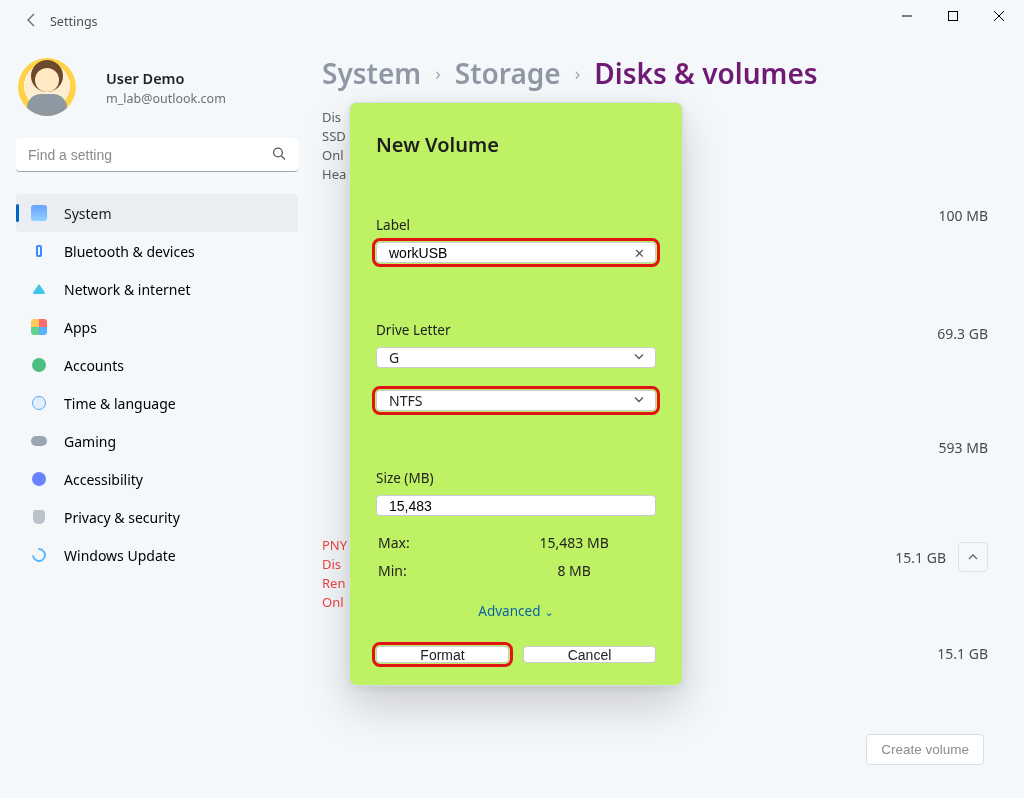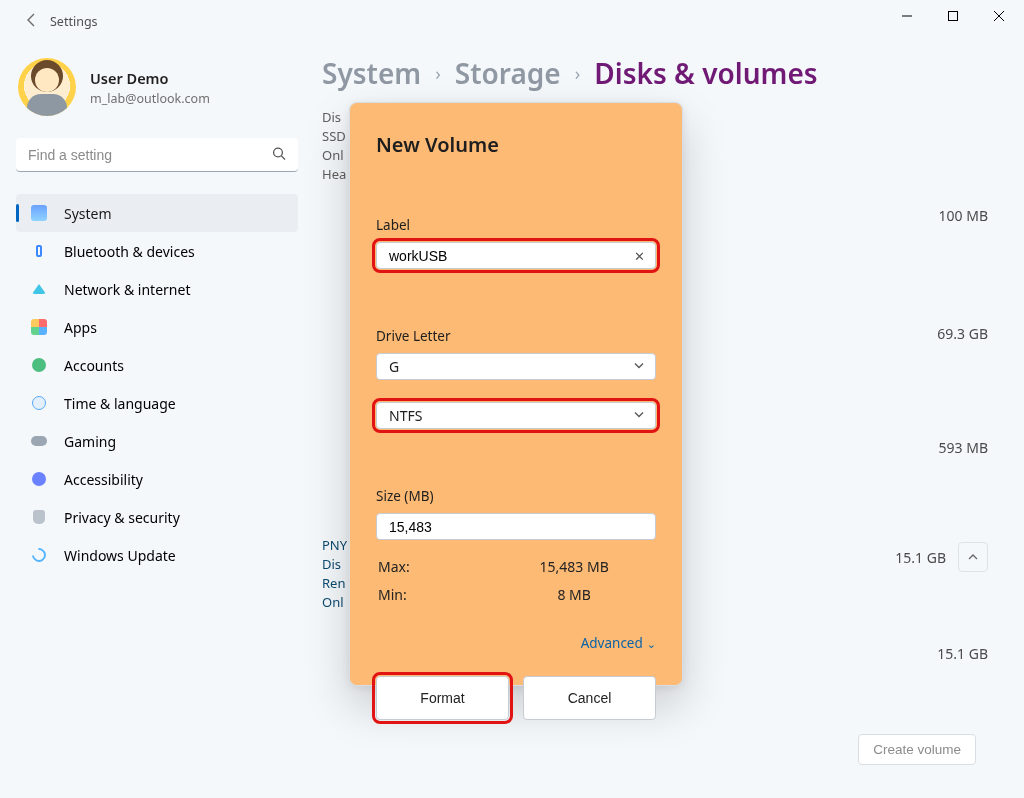--- a/index.html
+++ b/index.html
@@ -30,21 +30,21 @@
   .win-btn { width: 46px; height: 32px; display: flex; align-items: center; justify-content: center; color: #222; cursor: pointer; margin-top: -10px;}
   .win-btn svg { width: 10px; height: 10px; }
   .win-close { width: 46px; }
 
   
   .layout { display: flex; height: calc(100% - 42px); }
   .sidebar { width: 310px; padding: 14px 12px 0 16px; flex-shrink: 0; }
   .main { flex: 1; padding: 14px 36px 0 12px; position: relative; }
 
   
-  .user-block { display: flex; align-items: center; gap: 14px; margin: 2px 0 22px 2px; }
+  .user-block { display: flex; align-items: center; gap: 30px; margin: 2px 0 22px 2px; }
   .avatar {
     width: 58px; height: 58px; border-radius: 50%;
     background: radial-gradient(circle at 50% 48%, #ffedcf 0 22px, #fff2d8 22px 23px, #ffd24a 23px 40px);
     position: relative; overflow: hidden;
   }
   .avatar::before {
     content:""; position:absolute; left:50%; top:10px; transform:translateX(-50%);
     width:24px; height:24px; background:#ffe8c2; border-radius:50%;
     box-shadow: 0 -4px 0 4px #6b4a2b;
   }
@@ -84,54 +84,54 @@
   .crumb-dim { color:#8f98a3; font-weight:600; }
   .crumb-sep { color:#9aa6b2; font-size:18px; }
   .crumb-cur { color:#701a75; font-weight:600; }
 
   
   .bg-disk-info { margin-top:16px; color:#5e5e5e; font-size:13px; line-height:19px; }
   .bg-row { position:absolute; left:12px; right:36px; display:flex; justify-content:space-between; align-items:center; color:#4a4a4a; }
   .bg-row .chev { width:30px; height:30px; border:1px solid #dfe3e8; border-radius:4px; display:flex; align-items:center; justify-content:center; color:#666; margin-left:12px; }
   .bg-row .grp { display:flex; align-items:center; }
   .create-vol {
-    position:absolute; right:48px; top:692px;
+    position:absolute; right:40px; top:692px;
     border:1px solid #d9dee4; background:#fff; color:#8c8c8c;
     padding:7px 14px; border-radius:4px; font-size:13.5px;
   }
 
   
   .modal {
     position:absolute; left:349px; top:102px; width:334px; height:584px;
-    background:#fdba74; border:1px solid #d9dee4; border-radius:8px;
+    background:#bef264; border:1px solid #d9dee4; border-radius:8px;
     box-shadow: 0 20px 46px rgba(0,0,0,.18), 0 2px 8px rgba(0,0,0,.08);
     padding: 28px 26px 22px 26px;
     display:flex; flex-direction:column;
   }
   .modal h2 { font-size:20px; font-weight:600; color:#1e1e1e; margin-bottom:22px; }
   .fld-label { font-size:13.5px; color:#1e1e1e; margin-bottom:8px;margin-top:36px; }
   .fld { margin-bottom:22px; }
   .txt-input, .select-box, .num-input {
-    width:100%; height:27px; padding:0 34px 0 12px;
+    width:100%; height:21px; padding:0 34px 0 12px;
     border:1px solid #c7ccd3; border-radius:4px; background:#fff;
     font-size:14px; color:#222; display:flex; align-items:center; justify-content:space-between;
     position:relative;
   }
   .txt-input input, .num-input input { border:none; outline:none; width:100%; font-size:14px; background:transparent; }
   .clear-x { position:absolute; right:10px; top:50%; transform:translateY(-50%); color:#555; font-size:13px; cursor:pointer; }
   .chev-down { position:absolute; right:10px; top:50%; transform:translateY(-50%); color:#555; font-size:12px; }
   .hl-red { outline:3px solid #e11313; outline-offset:1px; border-radius:4px; }
   .size-meta { font-size:14px; color:#232323; line-height:26px; }
   .size-meta td:first-child { padding-right:24px; }
   .size-meta td:nth-child(2) { text-align:center; padding-right:4px; min-width:60px;}
-  .adv-link { color:#0a63a8; font-size:13.5px; text-align:right; margin-top:24px; cursor:pointer; }
+  .adv-link { color:#0a63a8; font-size:13.5px; text-align:center; margin-top:16px; cursor:pointer; }
   .adv-link .mini-chev { font-size:11px; margin-left:4px; }
   .modal-actions { display:flex; gap:14px; margin-top:auto; padding-top:24px; }
   .btn {
-    flex:1; height:44px; border:1px solid #c7ccd3; border-radius:4px;
+    flex:1; height:17px; border:1px solid #c7ccd3; border-radius:4px;
     background:#fff; font-size:14px; color:#222; cursor:pointer;
   }
   .btn-primary-hl { outline:3px solid #e11313; outline-offset:1px; }
 
   
   .ic { width:16px; height:16px; display:inline-block; border-radius:3px; }
   .ic-system { background:linear-gradient(#6aa1ff,#8fd3ff); }
   .ic-bt { width:6px; height:12px; border:2px solid #3c89ff; border-radius:2px; background:transparent; }
   .ic-net { width:0; height:0; border-left:7px solid transparent; border-right:7px solid transparent; border-bottom:10px solid #41c5e6; }
   .ic-pers { width:14px; height:14px; background:linear-gradient(135deg,#ff9e57,#ffd37a); border-radius:2px; transform:rotate(-23deg); }
@@ -287,21 +287,21 @@
           <span>69.3 GB</span>
         </span>
       </div>
     <div class="bg-row" style="top:396px">
         <span></span>
         <span class="grp">
           <span>593 MB</span>
         </span>
       </div>
     <div class="bg-row" style="top:494px; align-items:flex-start;">
-      <div style="color:#0c4a6e; font-size:13px; line-height:19px;">
+      <div style="color:#ef4444; font-size:13px; line-height:19px;">
         <div>PNY</div>
         <div>Dis</div>
         <div>Ren</div>
         <div>Onl</div>
       </div>
       <span class="grp" style="margin-top:6px;">
           <span>15.1 GB</span>
           <span class="chev">
             <svg width="12" height="12" viewBox="0 0 12 12">
               <path d="M2 8l4-4 4 4" fill="none" stroke="#666" stroke-width="1.3"></path>

